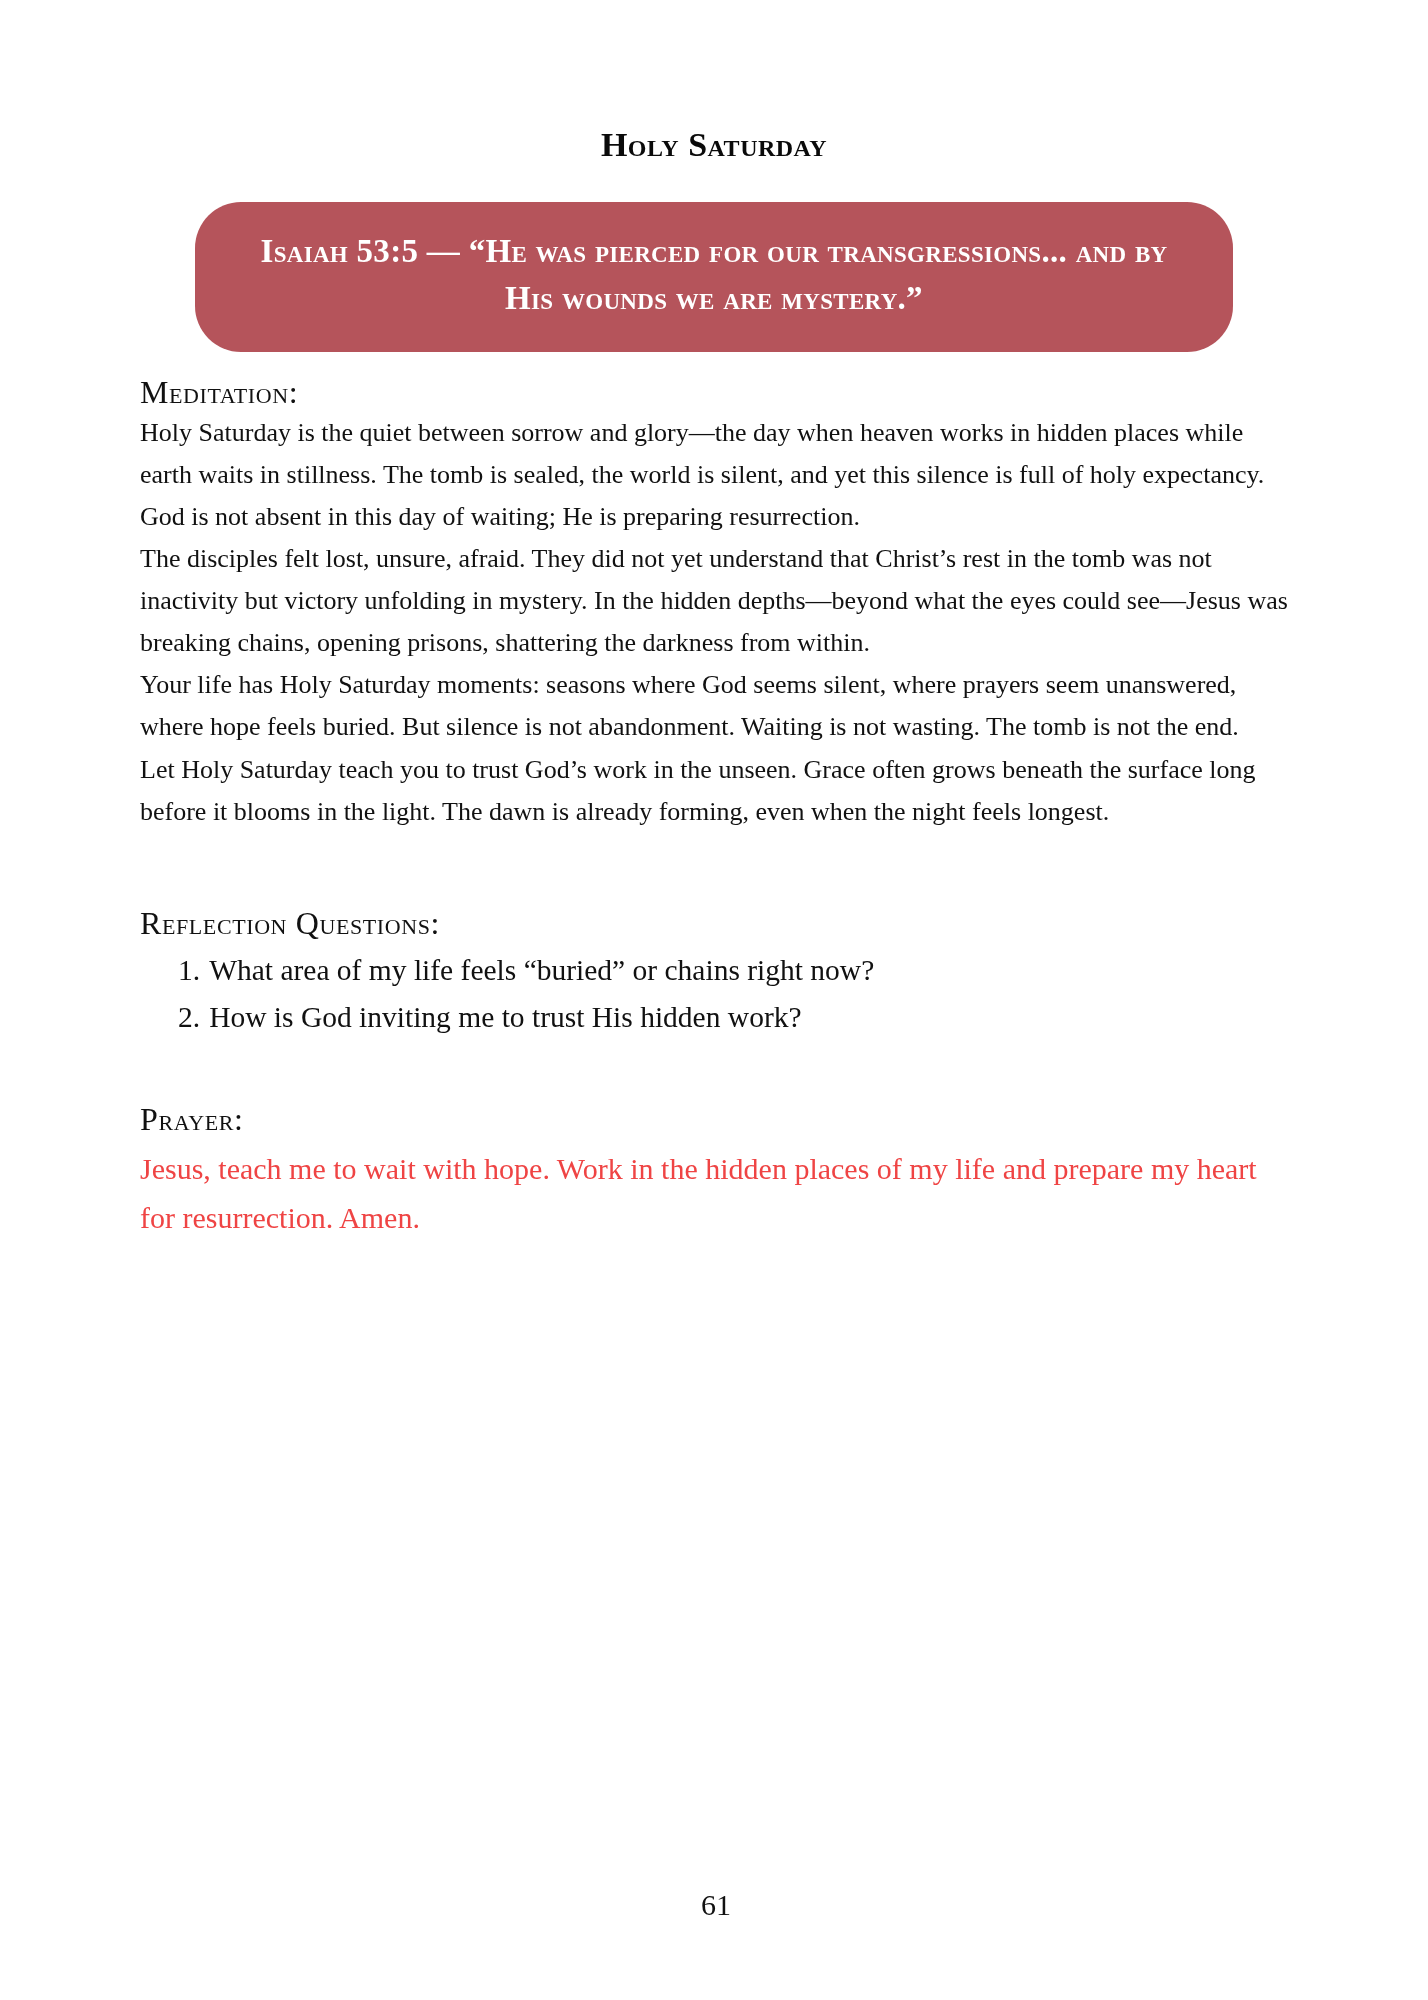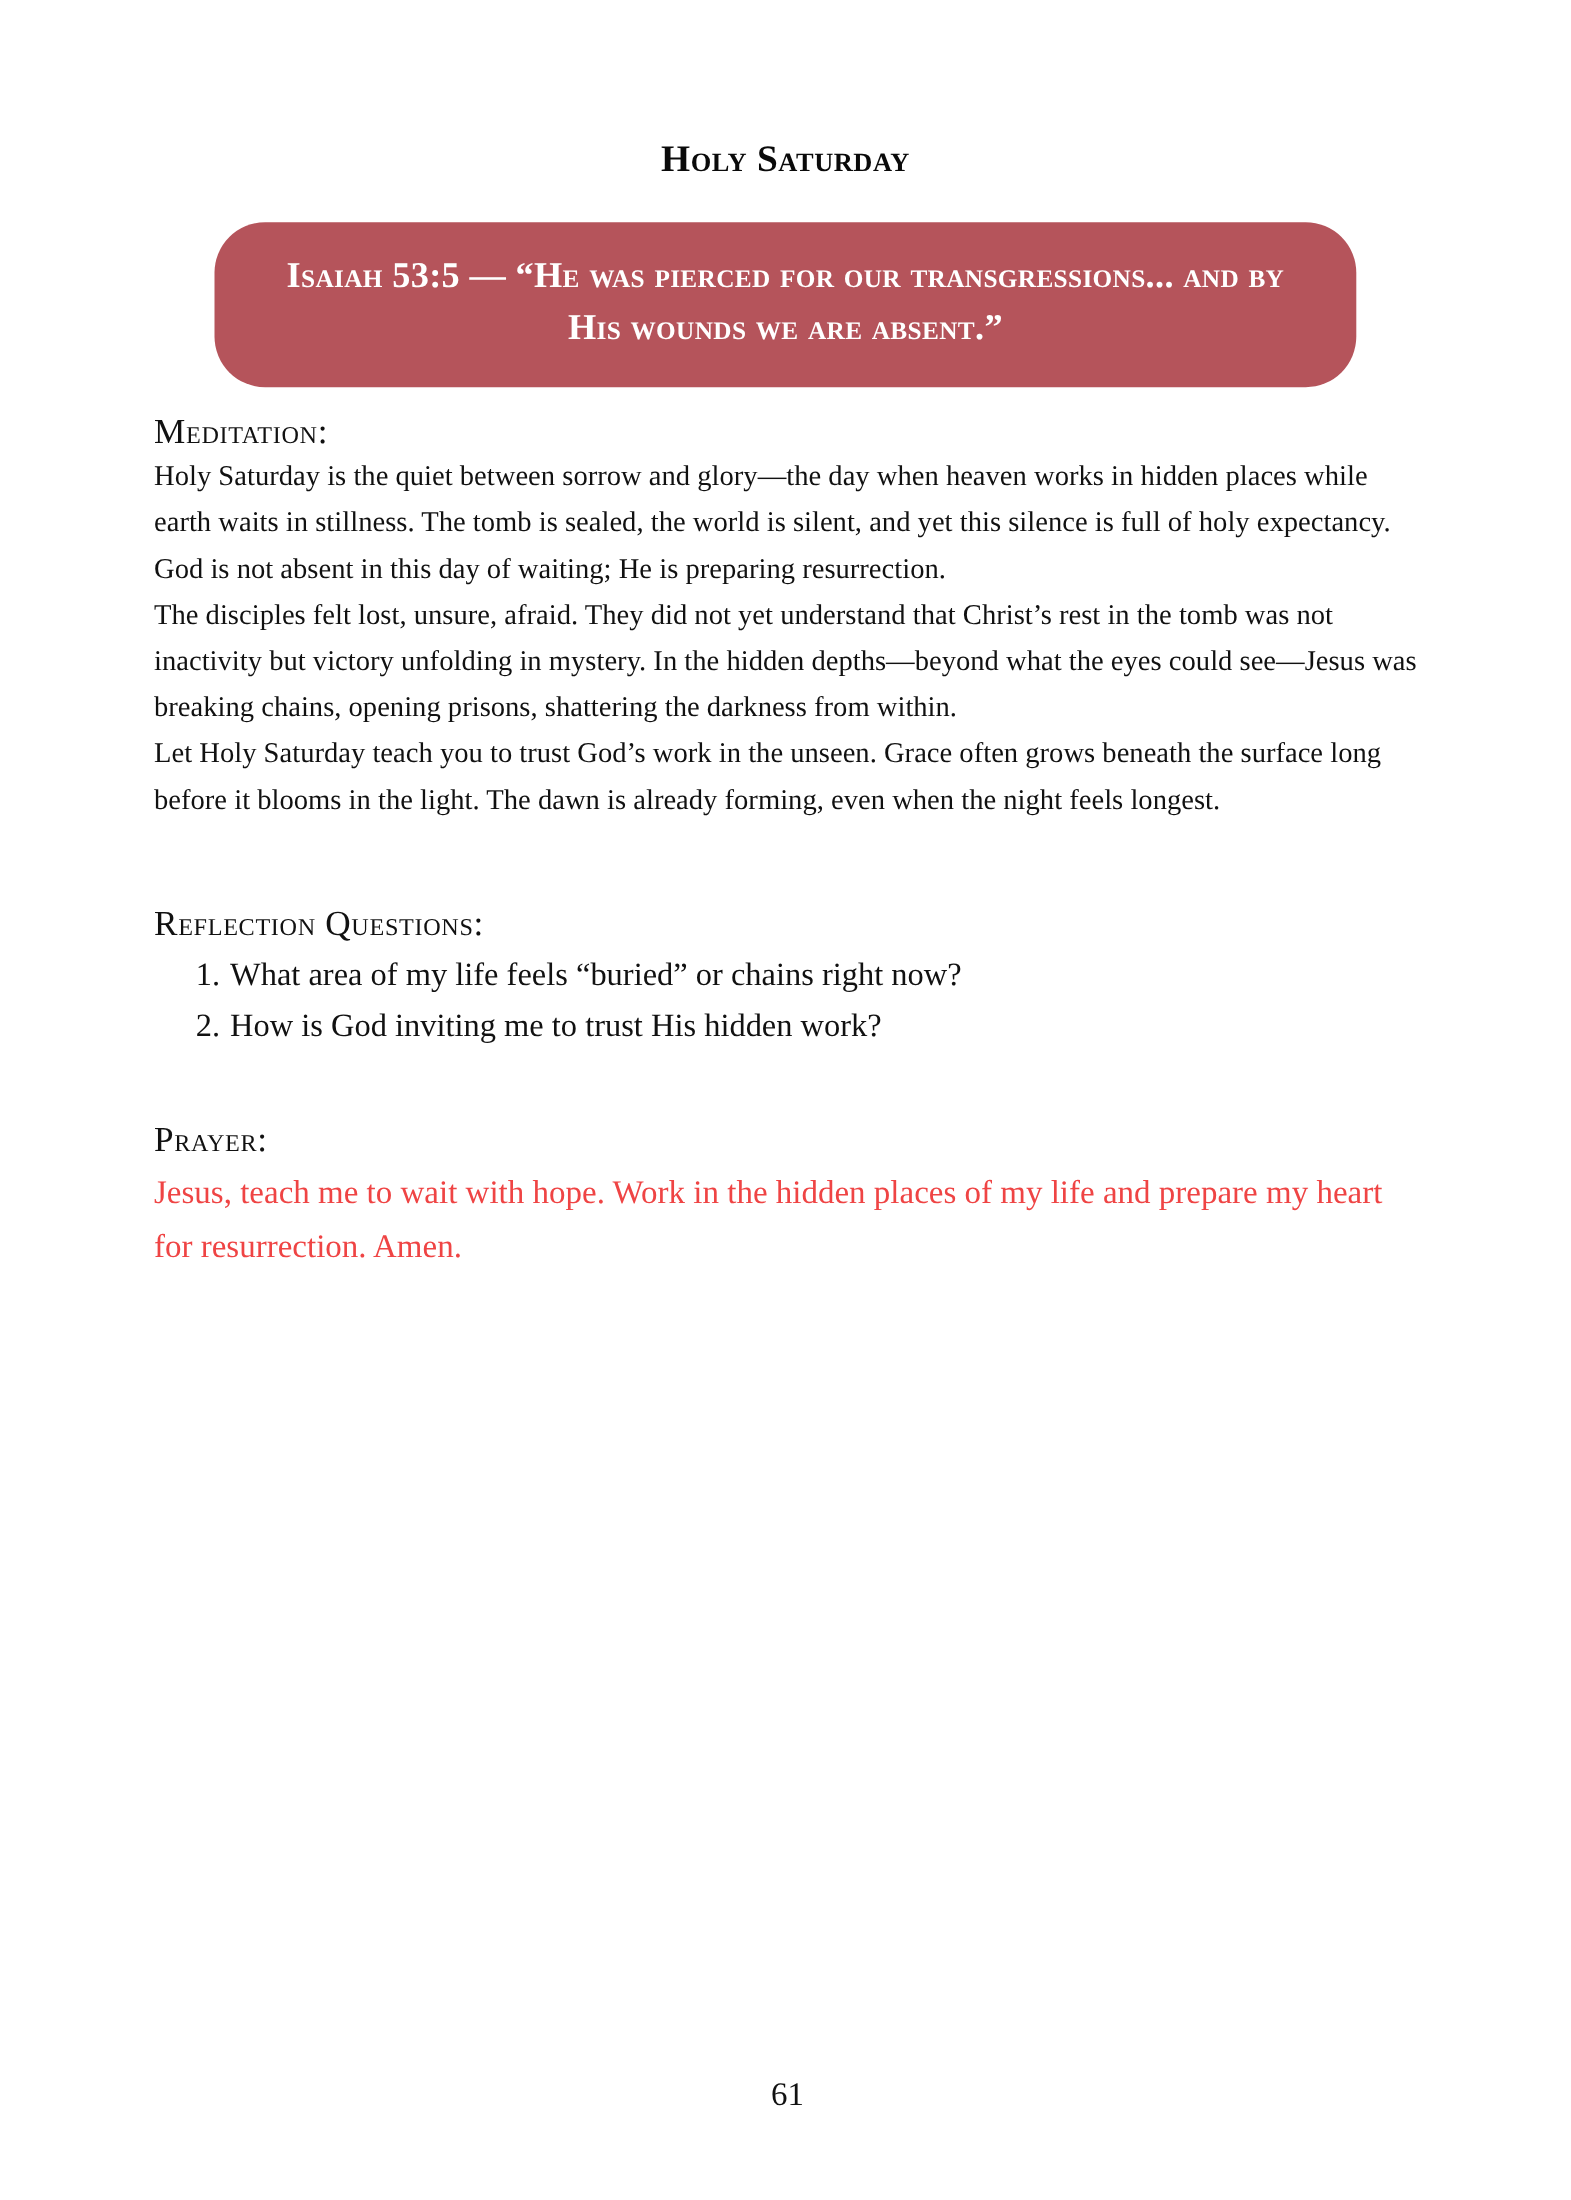--- a/index.html
+++ b/index.html
@@ -131,27 +131,28 @@
   }
 </style>
 </head>
 <body>
 
 <div class="page">
 
   <h1 class="page-title">Holy Saturday</h1>
 
   <div class="verse-banner" style="background: rgb(181, 84, 91);">
-    <p class="verse-text" style="color: rgb(255, 255, 255);">Isaiah 53:5 — “He was pierced for our transgressions... and by His wounds we are absent.”</p>
+    <p class="verse-text" style="color: rgb(255, 255, 255);">Isaiah 53:5 — “He was pierced for our transgressions... and by His wounds we are mystery.”</p>
   </div>
 
   <div class="body-block">
     <h2 class="section-heading">Meditation:</h2>
     <p class="body-par">Holy Saturday is the quiet between sorrow and glory—the day when heaven works in hidden places while earth waits in stillness. The tomb is sealed, the world is silent, and yet this silence is full of holy expectancy. God is not absent in this day of waiting; He is preparing resurrection.</p>
     <p class="body-par">The disciples felt lost, unsure, afraid. They did not yet understand that Christ’s rest in the tomb was not inactivity but victory unfolding in mystery. In the hidden depths—beyond what the eyes could see—Jesus was breaking chains, opening prisons, shattering the darkness from within.</p>
+    <p class="body-par">Your life has Holy Saturday moments: seasons where God seems silent, where prayers seem unanswered, where hope feels buried. But silence is not abandonment. Waiting is not wasting. The tomb is not the end.</p>
     <p class="body-par">Let Holy Saturday teach you to trust God’s work in the unseen. Grace often grows beneath the surface long before it blooms in the light. The dawn is already forming, even when the night feels longest.</p>
   </div>
 
   <div class="reflection-block">
     <h2 class="section-heading">Reflection Questions:</h2>
     <ul class="q-list">
       <li class="q-item">
         <span class="q-num">1.</span>
         <span class="q-txt">What area of my life feels “buried” or chains right now?</span>
       </li>

